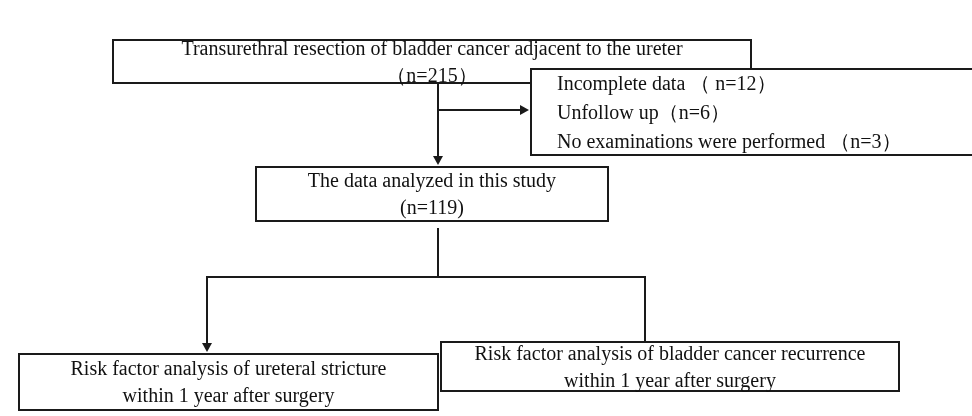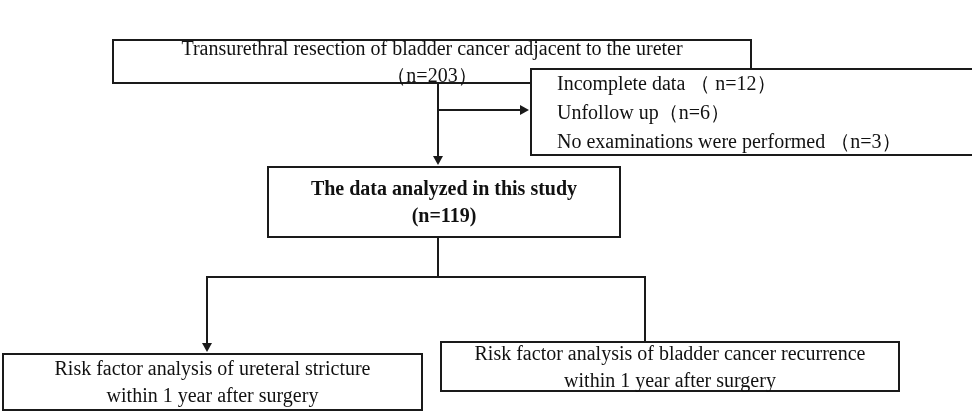--- a/index.html
+++ b/index.html
@@ -33,22 +33,22 @@
     justify-content: center;
     align-items: center;
     text-align: center;
     font-size: 20px;
     line-height: 27px;
   }
   .box-initial   { left: 112px; top: 3px;   width: 640px; height: 45px; margin-top: 36px; }
   .box-excluded  { left: 530px; top: 68px;  width: 480px; height: 88px;
                    align-items: flex-start; text-align: left;
                    padding-left: 25px; line-height: 29px; }
-  .box-analyzed  { left: 267px; top: 166px; width: 354px; height: 72px; font-weight: bold; }
-  .box-outcome-left  { left: 2px;   top: 353px; width: 421px; height: 58px; text-align: center; }
+  .box-analyzed  { left: 255px; top: 166px; width: 354px; height: 56px; }
+  .box-outcome-left  { left: 18px;   top: 353px; width: 421px; height: 58px; text-align: center; }
   .box-outcome-right { left: 440px; top: 341px; width: 460px; height: 51px; }
   .txt { white-space: nowrap; }
 </style>
 </head>
 <body>
 
 <div class="canvas">
 
   <svg class="connectors" viewBox="0 0 972 416" xmlns="http://www.w3.org/2000/svg">
 
@@ -64,21 +64,21 @@
 
     <line x1="207" y1="276" x2="207" y2="344" stroke="#1a1a1a" stroke-width="2"></line>
     <polygon points="202,343 212,343 207,352" fill="#1a1a1a"></polygon>
 
     <line x1="645" y1="276" x2="645" y2="344" stroke="#1a1a1a" stroke-width="2"></line>
     <polygon points="640,343 650,343 645,352" fill="#1a1a1a"></polygon>
   </svg>
 
   <div class="box box-initial">
     <div class="txt">Transurethral resection of bladder cancer adjacent to the ureter</div>
-    <div class="txt">（n=203）</div>
+    <div class="txt">（n=215）</div>
   </div>
 
   <div class="box box-excluded">
     <div class="txt">Incomplete data （ n=12）</div>
     <div class="txt">Unfollow up（n=6）</div>
     <div class="txt">No examinations were performed （n=3）</div>
   </div>
 
   <div class="box box-analyzed">
     <div class="txt">The data analyzed in this study</div>

